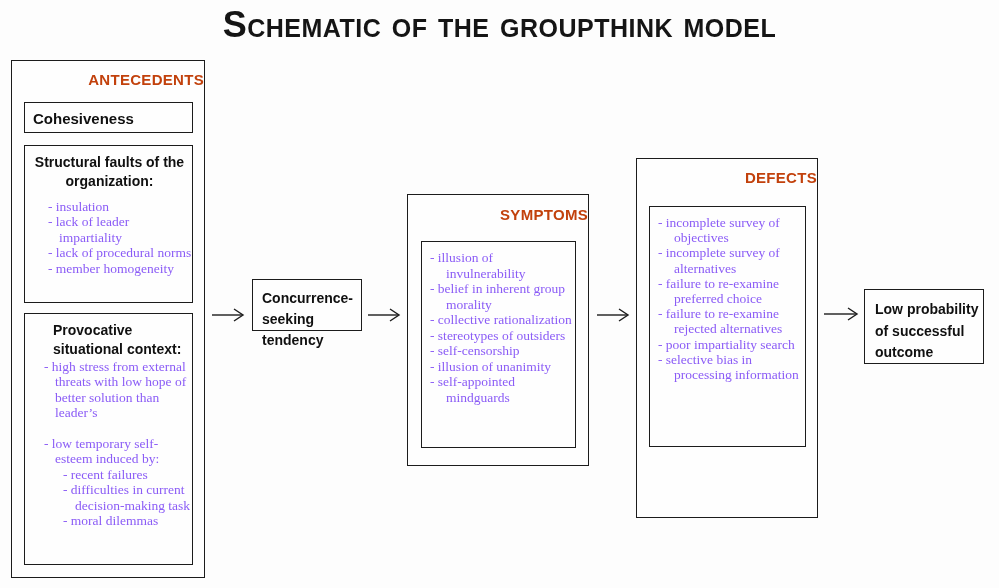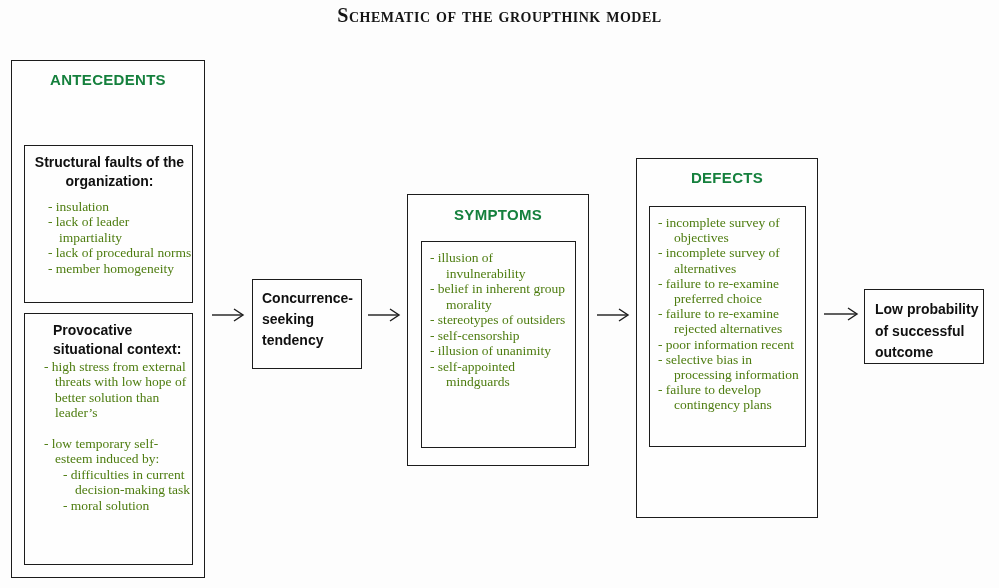--- a/index.html
+++ b/index.html
@@ -2,94 +2,99 @@
 <html><head>
 <meta charset="utf-8">
 <style>
   html,body{margin:0;padding:0;background:#ffffff;}
   #canvas{
     position:relative;width:999px;height:588px;background:#fdfdfd;
     font-family:"Liberation Sans",sans-serif;color:#111;overflow:hidden;
   }
   .title{
     position:absolute;top:4px;left:0;width:100%;text-align:center;
-    font-family:Liberation Serif, serif;font-weight:bold;font-variant:small-caps;
-    font-size:20px;letter-spacing:0.5px;color:#151515;
+    font-family:Liberation Sans, sans-serif;font-weight:bold;font-variant:small-caps;
+    font-size:36px;letter-spacing:0.5px;color:#151515;
   }
   .box{
     position:absolute;background:#fefefe;border:1px solid #1c1c1c;box-sizing:border-box;
   }
   .outer{border-width:1px;}
   .hdr{
-    font-weight:bold;font-size:15px;text-align:center;letter-spacing:0.3px;color:#15803d;
+    font-weight:bold;font-size:15px;text-align:right;letter-spacing:0.3px;color:#c2410c;
   }
   .bold-label{
     font-weight:bold;font-size:14px;line-height:1.35;color:#101010;
   }
   .serif{
     font-family:"Liberation Serif","DejaVu Serif",serif;
-    font-size:13.5px;line-height:15.5px;color:#4d7c0f;
+    font-size:13.5px;line-height:15.5px;color:#8b5cf6;
   }
   .li{padding-left:24px;text-indent:-16px;}
   .li-deep{padding-left:34px;text-indent:-11px;}
   .li-sub{padding-left:50px;text-indent:-12px;}
   .arrow{position:absolute;}
 </style>
 </head>
 <body>
 
 <div id="canvas">
 
   <div class="title">Schematic of the groupthink model</div>
 
   <div class="box outer" style="left:11px;top:60px;width:194px;height:518px;">
     <div class="hdr" style="margin-top:10px;">ANTECEDENTS</div>
 
+    <div class="box" style="left:12px;top:41px;width:169px;height:31px;">
+      <div class="bold-label" style="padding:6px 0 0 8px;font-size:15px;">Cohesiveness</div>
+    </div>
 
     <div class="box" style="left:12px;top:84px;width:169px;height:158px;">
       <div class="bold-label" style="padding:7px 6px 0 8px;text-align:center;">Structural faults of the organization:</div>
       <div class="serif" style="margin-top:8px;">
         <div class="li-deep">- insulation</div>
         <div class="li-deep">- lack of leader impartiality</div>
         <div class="li-deep">- lack of procedural norms</div>
         <div class="li-deep">- member homogeneity</div>
       </div>
     </div>
 
     <div class="box" style="left:12px;top:252px;width:169px;height:252px;">
       <div class="bold-label" style="padding:7px 6px 0 8px;margin-left:20px;">Provocative situational context:</div>
       <div class="serif" style="margin-top:0;">
         <div class="li-deep" style="padding-left:30px;">- high stress from external threats with low hope of better solution than leader’s</div>
         <div class="li-deep" style="padding-left:30px;margin-top:15px;">- low temporary self-esteem induced by:</div>
+        <div class="li-sub">- recent failures</div>
         <div class="li-sub">- difficulties in current decision-making task</div>
-        <div class="li-sub">- moral solution</div>
+        <div class="li-sub">- moral dilemmas</div>
       </div>
     </div>
   </div>
 
   <svg class="arrow" style="left:211px;top:307px;" width="34" height="16" viewBox="0 0 34 16">
     <line x1="1" y1="8" x2="31" y2="8" stroke="#1c1c1c" stroke-width="1.4"></line>
     <polyline points="23,2 32,8 23,14" fill="none" stroke="#1c1c1c" stroke-width="1.4"></polyline>
   </svg>
 
-  <div class="box" style="left:252px;top:279px;width:110px;height:90px;">
+  <div class="box" style="left:252px;top:279px;width:110px;height:52px;">
     <div class="bold-label" style="padding:8px 4px 0 9px;line-height:1.5;">Concurrence-seeking tendency</div>
   </div>
 
   <svg class="arrow" style="left:367px;top:307px;" width="34" height="16" viewBox="0 0 34 16">
     <line x1="1" y1="8" x2="31" y2="8" stroke="#1c1c1c" stroke-width="1.4"></line>
     <polyline points="23,2 32,8 23,14" fill="none" stroke="#1c1c1c" stroke-width="1.4"></polyline>
   </svg>
 
   <div class="box outer" style="left:407px;top:194px;width:182px;height:272px;">
     <div class="hdr" style="margin-top:11px;">SYMPTOMS</div>
     <div class="box" style="left:13px;top:46px;width:155px;height:207px;">
       <div class="serif" style="padding-top:8px;">
         <div class="li">- illusion of invulnerability</div>
         <div class="li">- belief in inherent group morality</div>
+        <div class="li">- collective rationalization</div>
         <div class="li">- stereotypes of outsiders</div>
         <div class="li">- self-censorship</div>
         <div class="li">- illusion of unanimity</div>
         <div class="li">- self-appointed mindguards</div>
       </div>
     </div>
   </div>
 
   <svg class="arrow" style="left:596px;top:307px;" width="34" height="16" viewBox="0 0 34 16">
     <line x1="1" y1="8" x2="31" y2="8" stroke="#1c1c1c" stroke-width="1.4"></line>
@@ -97,23 +102,22 @@
   </svg>
 
   <div class="box outer" style="left:636px;top:158px;width:182px;height:360px;">
     <div class="hdr" style="margin-top:10px;">DEFECTS</div>
     <div class="box" style="left:12px;top:47px;width:157px;height:241px;">
       <div class="serif" style="padding-top:8px;line-height:15.2px;">
         <div class="li">- incomplete survey of objectives</div>
         <div class="li">- incomplete survey of alternatives</div>
         <div class="li">- failure to re-examine preferred choice</div>
         <div class="li">- failure to re-examine rejected alternatives</div>
-        <div class="li">- poor information recent</div>
+        <div class="li">- poor impartiality search</div>
         <div class="li">- selective bias in processing information</div>
-        <div class="li">- failure to develop contingency plans</div>
       </div>
     </div>
   </div>
 
   <svg class="arrow" style="left:823px;top:306px;" width="36" height="16" viewBox="0 0 36 16">
     <line x1="1" y1="8" x2="33" y2="8" stroke="#1c1c1c" stroke-width="1.4"></line>
     <polyline points="25,2 34,8 25,14" fill="none" stroke="#1c1c1c" stroke-width="1.4"></polyline>
   </svg>
 
   <div class="box" style="left:864px;top:289px;width:120px;height:75px;">

